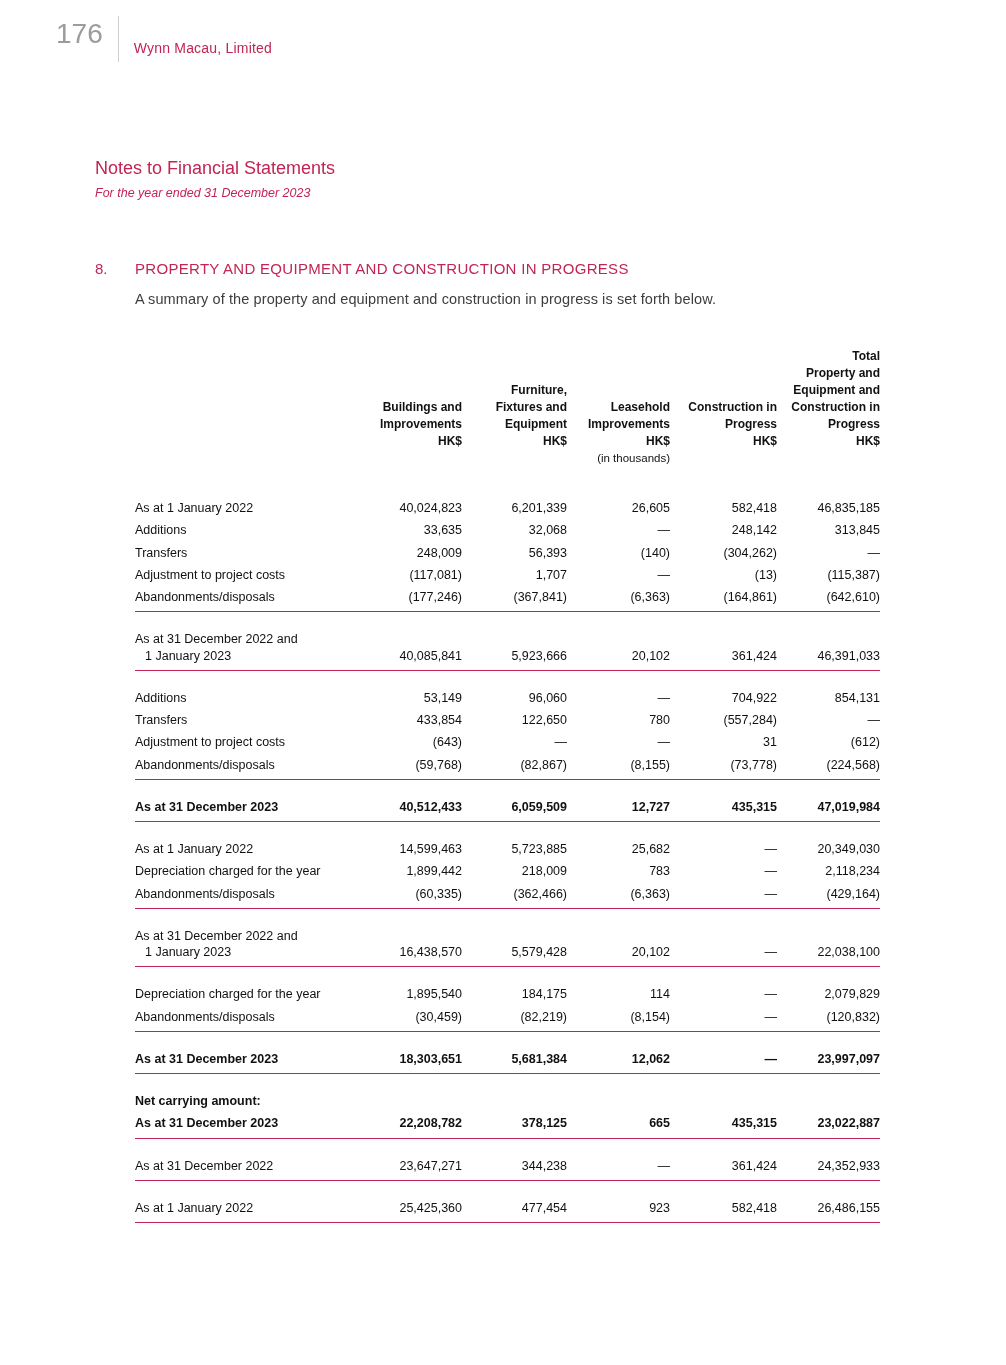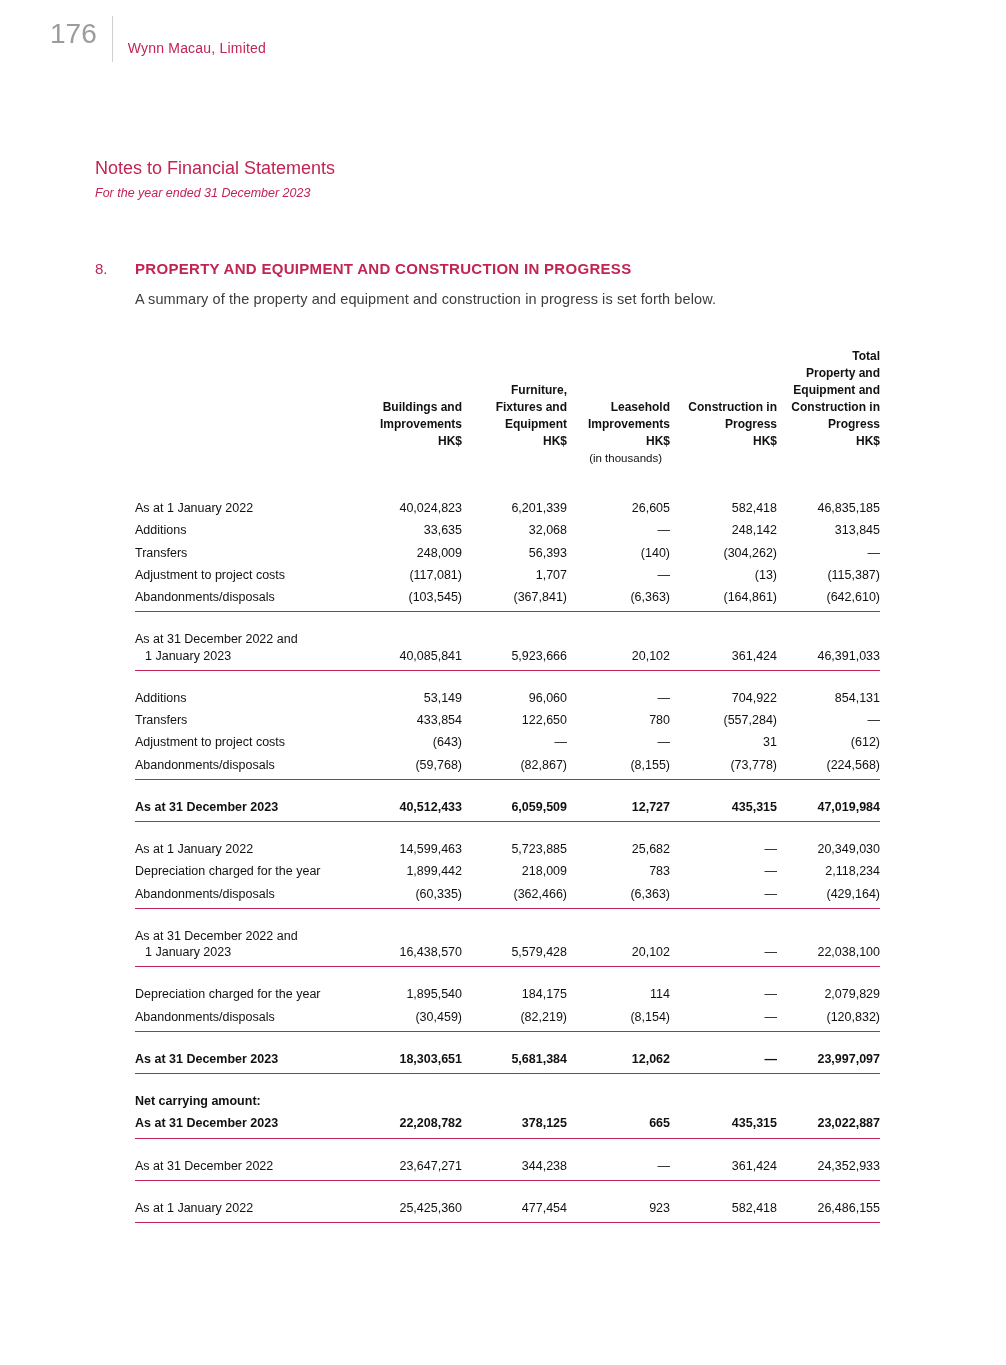--- a/index.html
+++ b/index.html
@@ -4,46 +4,46 @@
 <style>
   * { margin:0; padding:0; box-sizing:border-box; }
   html,body { background:#ffffff; }
   body {
     width:1006px; height:1365px;
     font-family:"Liberation Sans", sans-serif;
     color:#1a1a1a;
     position:relative;
     overflow:hidden;
   }
-  .topbar { display:flex; align-items:stretch; padding:14px 0 0 50px; }
+  .topbar { display:flex; align-items:stretch; padding:14px 0 0 50px;margin-left:6px; }
   .pagenum { font-size:28px; font-weight:400; color:#9c9c9c; line-height:1.45; }
   .topbar-divider { width:1px; background:#cfcfcf; margin:2px 15px 0 15px; height:46px; }
   .company { color:var(--accent); font-size:14px; align-self:flex-end; padding-bottom:6px; letter-spacing:0.2px; }
 
   :root { --accent:#c22453; }
 
   .titleblock { margin:96px 0 0 95px; }
   .doc-title { font-size:28px; font-weight:500; color:var(--accent); letter-spacing:0.2px; }
   .doc-subtitle { font-size:18px; font-weight:500; color:var(--accent); margin-top:7px; }
   .doc-period { font-size:12.5px; color:var(--accent); margin-top:7px;font-style:italic; }
 
   .section-head { margin:60px 0 0 95px; display:flex; }
   .section-num { width:40px; font-size:15px; color:var(--accent); }
-  .section-title { font-size:15px; color:var(--accent); letter-spacing:0.3px;font-weight:bold; }
+  .section-title { font-size:15px; color:var(--accent); letter-spacing:0.3px; }
   .intro { margin:14px 0 0 135px; font-size:14.5px; color:#3d3d3d; letter-spacing:0.1px; }
 
   .table { margin:38px 0 0 135px; width:745px; font-size:12.5px; color:#111; }
   .trow { display:grid; grid-template-columns:228px 99px 105px 103px 107px 103px; align-items:end; padding:3px 0; line-height:1.3; }
   .cell.num { text-align:right; white-space:nowrap; }
   .cell.label { white-space:nowrap; }
   .label2 { padding-left:10px; }
   .bold { font-weight:700; }
   .thead { margin-bottom:44px; }
   .head { font-weight:700; text-align:right; line-height:1.42; position:relative; font-size:12px; }
-  .head .note { position:absolute; top:100%; right:8px; font-weight:400; font-size:11.5px; white-space:nowrap; }
+  .head .note { position:absolute; top:100%; right:0; font-weight:400; font-size:11.5px; white-space:nowrap; }
   .rule { border-bottom:1px solid var(--accent); margin-top:3px; }
   .spacer { height:16px; }
 </style>
 </head>
 <body>
 
 <div class="topbar">
   <div class="pagenum">176</div>
   <div class="topbar-divider"></div>
   <div class="company">Wynn Macau, Limited</div>
@@ -122,21 +122,21 @@
     <div class="trow">
       <div class="cell label">Adjustment to project costs</div>
       <div class="cell num">(117,081)</div>
       <div class="cell num">1,707</div>
       <div class="cell num">—</div>
       <div class="cell num">(13)</div>
       <div class="cell num">(115,387)</div>
     </div>
     <div class="trow">
       <div class="cell label">Abandonments/disposals</div>
-      <div class="cell num">(103,545)</div>
+      <div class="cell num">(177,246)</div>
       <div class="cell num">(367,841)</div>
       <div class="cell num">(6,363)</div>
       <div class="cell num">(164,861)</div>
       <div class="cell num">(642,610)</div>
     </div>
     <div class="rule"></div>
     <div class="spacer"></div>
     <div class="trow">
       <div class="cell label">As at 31 December 2022 and<div class="label2">1 January 2023</div></div>
       <div class="cell num">40,085,841</div>

